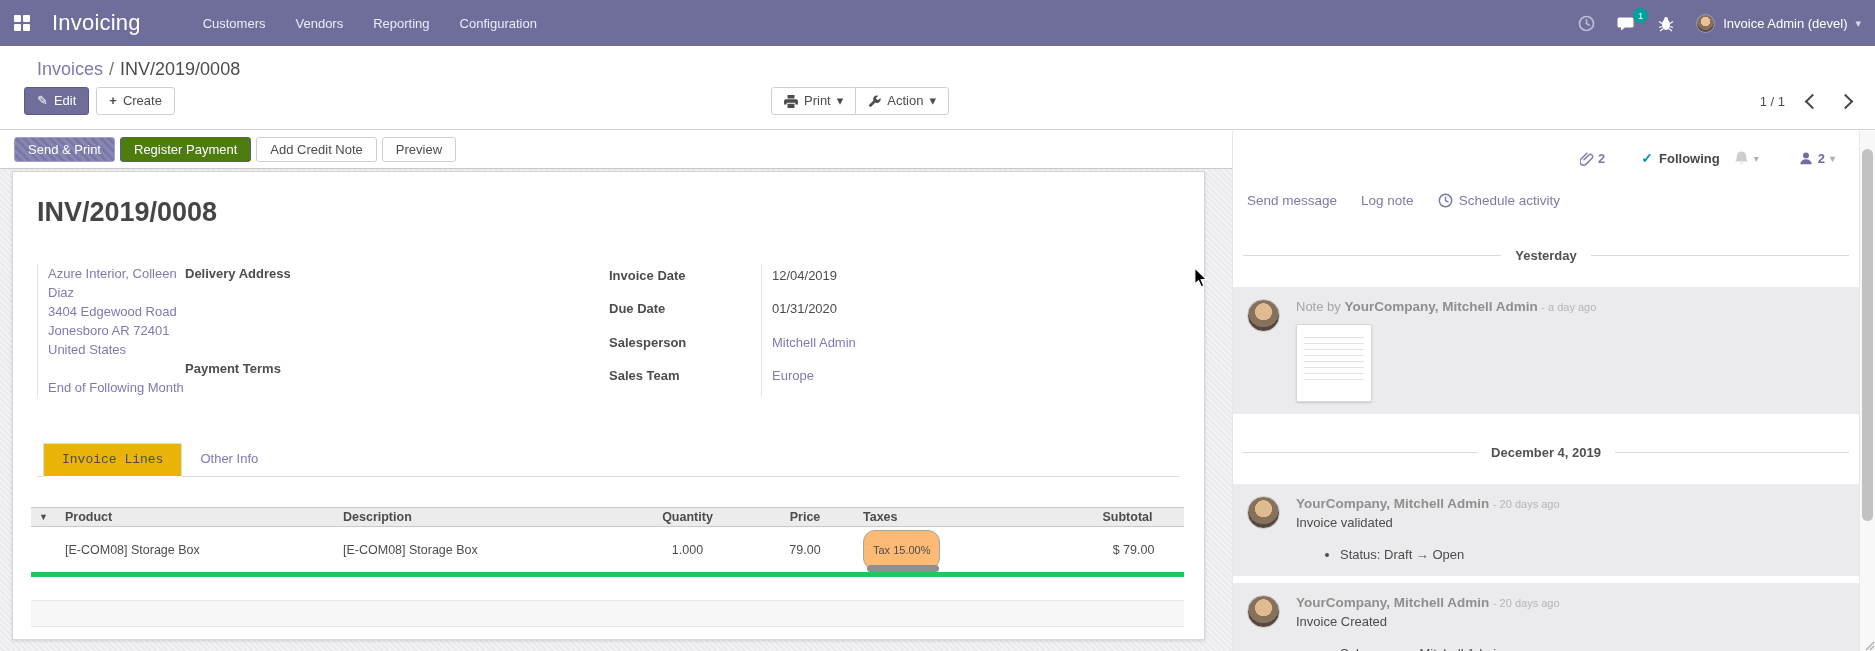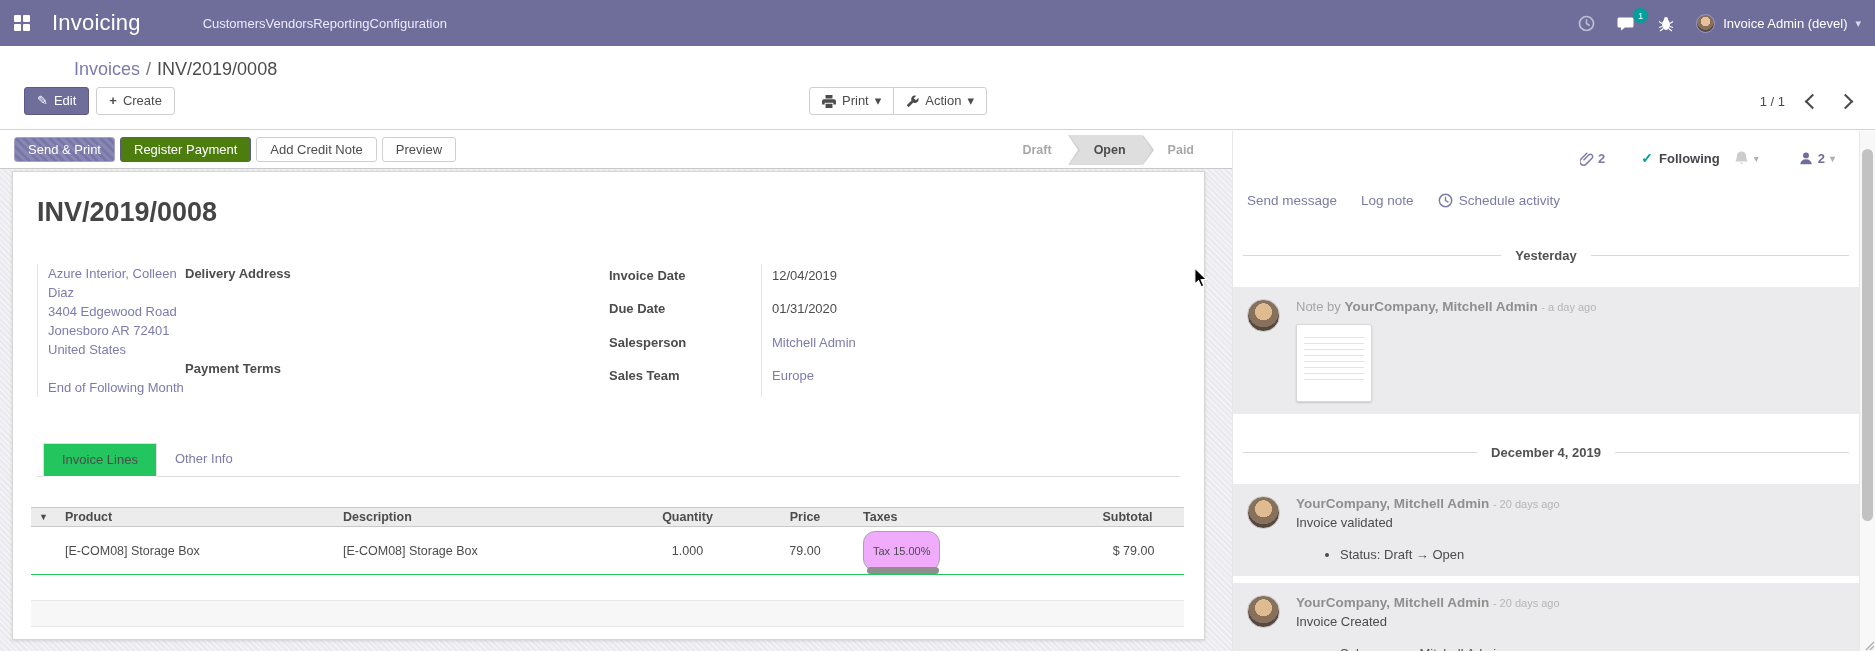--- a/index.html
+++ b/index.html
@@ -4,40 +4,40 @@
 <style>
   * { margin:0; padding:0; box-sizing:border-box; }
   body { font-family:"Liberation Sans", sans-serif; }
   .screen { position:relative; width:1875px; height:651px; background:#fff; overflow:hidden; font-size:13px; color:#4c4c4c; }
 
   
   .navbar { height:46px; background:#6f6d9a; display:flex; align-items:center; color:#fff; padding:0 14px; }
   .apps-grid { width:16px; height:16px; display:grid; grid-template-columns:7px 7px; grid-template-rows:7px 7px; gap:2px; cursor:pointer; }
   .apps-grid span { background:#fff; border-radius:1px; }
   .brand { font-size:22px; font-weight:400; margin-left:22px; letter-spacing:.2px; }
-  .nav-menus { display:flex; margin-left:62px; font-size:13px; }
+  .nav-menus { display:flex; gap:30px; margin-left:62px; font-size:13px; }
   .nav-menus div { cursor:pointer; color:#eceafb; }
   .nav-right { margin-left:auto; display:flex; align-items:center; gap:22px; }
   .icon-btn { position:relative; display:flex; align-items:center; cursor:pointer; }
   .badge { position:absolute; top:-7px; right:-12px; background:#00a09d; color:#fff; font-size:9.5px; min-width:15px; height:15px; border-radius:8px; display:flex; align-items:center; justify-content:center; padding:0 3px; }
   .nav-avatar { width:19px; height:19px; border-radius:50%; background:radial-gradient(circle at 50% 38%, #e5c29a 0 34%, #8a6f5a 35% 62%, #564a42 63%); border:1px solid #9b99c0; }
   .nav-user { display:flex; align-items:center; gap:8px; cursor:pointer; }
   .caret { font-size:11px; color:#d9d8ea; }
 
   
   .control-panel { height:84px; background:#fff; border-bottom:1px solid #d4d4d4; position:relative; }
   .breadcrumb { padding:13px 0 0 37px; font-size:18px; }
-  .breadcrumb .bc-link { color:#7c7bad; cursor:pointer;margin-left:37px; }
+  .breadcrumb .bc-link { color:#7c7bad; cursor:pointer; }
   .breadcrumb .bc-sep { color:#777; padding:0 6px; }
   .breadcrumb .bc-current { color:#4c4c4c; }
   .cp-buttons { position:relative; margin-top:7px; height:30px; }
   .btn { display:inline-flex; align-items:center; gap:6px; font-size:13px; border-radius:3px; padding:5px 12px; cursor:pointer; border:1px solid #cfcfcf; background:#fff; color:#4c4c4c; line-height:16px; }
   .btn-primary { background:#6f6d9a; border-color:#5d5b85; color:#fff; }
   .left-btns { position:absolute; left:24px; top:0; display:flex; gap:7px; }
-  .mid-btns { position:absolute; left:809px; top:0; display:flex; }
+  .mid-btns { position:absolute; left:771px; top:0; display:flex; }
   .mid-btns .btn:first-child { border-top-right-radius:0; border-bottom-right-radius:0; }
   .mid-btns .btn:last-child { border-top-left-radius:0; border-bottom-left-radius:0; margin-left:-1px; }
   .pager { position:absolute; right:24px; top:0; height:28px; display:flex; align-items:center; gap:22px; }
   .pager-text { font-size:13px; color:#4c4c4c; }
   .chev { width:11px; height:11px; border-top:2.4px solid #4a4a4a; border-right:2.4px solid #4a4a4a; cursor:pointer; }
   .chev-left  { transform:rotate(-135deg); }
   .chev-right { transform:rotate(45deg); }
   .icon-glyph { font-size:13px; }
 
   
@@ -68,30 +68,30 @@
   .group-left  { width:556px; grid-template-columns:148px 1fr; }
   .group-right { width:560px; margin-left:16px; grid-template-columns:152px 1fr; }
   .g-label { font-weight:bold; color:#4c4c4c; line-height:19px; }
   .g-value { border-left:1px solid #e4e4e4; padding-left:10px; line-height:19px; min-height:19px; }
   .group-right .g-label, .group-right .g-value { line-height:24px; min-height:24px; }
   .lnk { color:#7c7bad; cursor:pointer; }
   .addr div { cursor:pointer; }
 
   .tabs { display:flex; margin-top:46px; border-bottom:1px solid #ddd; padding-left:6px; font-size:13px; }
   .tab { padding:8px 18px 9px; cursor:pointer; }
-  .tab.active { background:#22c55e; border:1px solid #ddd; border-bottom:1px solid #fff; margin-bottom:-1px; color:#4c4c4c; }
+  .tab.active { background:#eab308; border:1px solid #ddd; border-bottom:1px solid #fff; margin-bottom:-1px; color:#4c4c4c;font-family:Liberation Mono, monospace; }
   .tab.inactive { color:#7c7bad; }
 
   table.lines { border-collapse:collapse; width:1153px; margin:30px 0 0 -6px; font-size:12.5px; table-layout:fixed; }
   .lines th { background:#ececec; border-top:1px solid #c9c9c9; border-bottom:1px solid #c9c9c9; font-weight:bold; text-align:left; padding:2px 8px; color:#4c4c4c; cursor:pointer; }
   .lines th.num, .lines td.num { text-align:center; }
-  .lines td { padding:0 8px; height:48px; border-bottom:1px solid #22c55e; }
+  .lines td { padding:0 8px; height:48px; border-bottom:5px solid #22c55e; }
   .col-caret { width:26px; } .col-prod { width:278px; } .col-desc { width:285px; } .col-qty { width:135px; } .col-price { width:100px; } .col-tax { width:228px; }
   .th-caret { font-size:9px; color:#555; padding-left:9px; }
-  .tax-pill { display:inline-block; border:1px solid #a5a5a5; border-radius:12px; padding:13px 9px; font-size:11px; color:#4c4c4c; background:#f0abfc; }
+  .tax-pill { display:inline-block; border:1px solid #a5a5a5; border-radius:12px; padding:13px 9px; font-size:11px; color:#4c4c4c; background:#fdba74; }
   .tax-cell { position:relative; }
   .h-thumb { position:absolute; left:12px; bottom:0px; width:72px; height:7px; background:#8f8f8f; border-radius:3.5px; }
   .lines tr.empty td { height:26px; border-bottom:1px solid #e8e8e8; }
   .lines tr.empty.striped td { background:#f7f7f8; }
   .hscroll-track { width:1153px; height:8px; background:#e8e8e8; margin-left:-6px; }
 
   
   .chatter { flex:1; background:#fff; border-left:1px solid #e7e7e7; position:relative; padding-right:16px; overflow:hidden; }
   .ch-top { margin-top:19px; display:flex; justify-content:flex-end; align-items:center; gap:14px; padding-right:24px; font-size:13px; }
   .att { color:#7c7bad; display:flex; align-items:center; gap:4px; font-weight:bold; cursor:pointer; }
@@ -217,25 +217,20 @@
 
   <div class="main">
     <div class="form-column">
 
       <div class="statusbar">
         <div class="sb-btns">
           <button class="btn-sb highlight">Send &amp; Print</button>
           <button class="btn-sb">Register Payment</button>
           <button class="btn-sb plain">Add Credit Note</button>
           <button class="btn-sb plain">Preview</button>
-        </div>
-        <div class="pipeline">
-          <div class="step first">Draft</div>
-          <div class="step arrowed active">Open</div>
-          <div class="step arrowed last">Paid</div>
         </div>
       </div>
 
       <div class="sheet-bg">
         <div class="sheet">
           <div class="doc-title">INV/2019/0008</div>
 
           <div class="groups">
             <div class="group group-left">
               <div class="g-value lnk addr">

